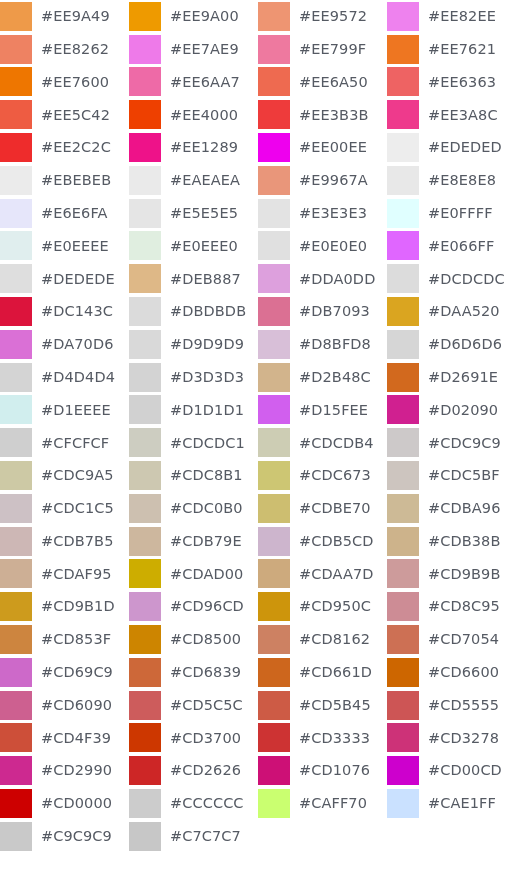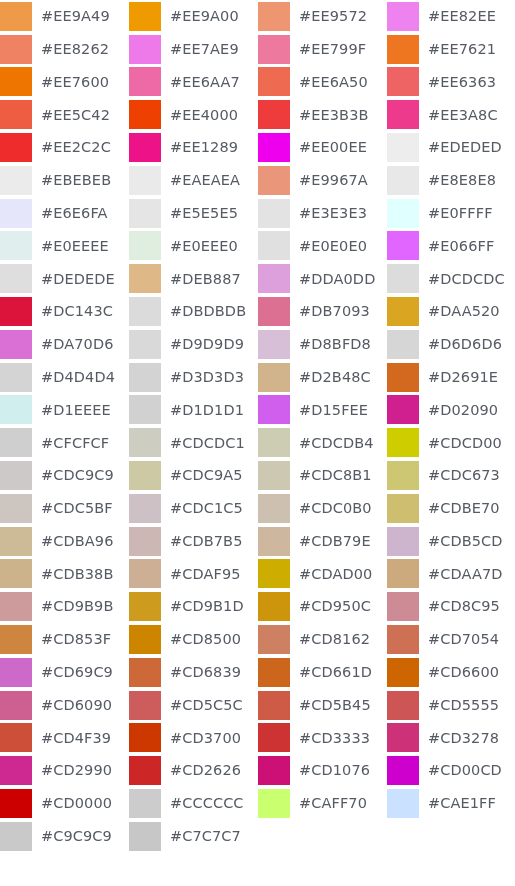--- a/index.html
+++ b/index.html
@@ -264,24 +264,20 @@
     </div>
     <div class="swatch-cell">
       <span class="swatch-chip" style="background-color: rgb(205, 205, 193);"></span>
       <span class="swatch-label">#CDCDC1</span>
     </div>
     <div class="swatch-cell">
       <span class="swatch-chip" style="background-color: rgb(205, 205, 180);"></span>
       <span class="swatch-label">#CDCDB4</span>
     </div>
     <div class="swatch-cell">
-      <span class="swatch-chip" style="background-color: rgb(205, 205, 0);"></span>
-      <span class="swatch-label">#CDCD00</span>
-    </div>
-    <div class="swatch-cell">
       <span class="swatch-chip" style="background-color: rgb(205, 201, 201);"></span>
       <span class="swatch-label">#CDC9C9</span>
     </div>
     <div class="swatch-cell">
       <span class="swatch-chip" style="background-color: rgb(205, 201, 165);"></span>
       <span class="swatch-label">#CDC9A5</span>
     </div>
     <div class="swatch-cell">
       <span class="swatch-chip" style="background-color: rgb(205, 200, 177);"></span>
       <span class="swatch-label">#CDC8B1</span>
@@ -338,20 +334,24 @@
       <span class="swatch-chip" style="background-color: rgb(205, 170, 125);"></span>
       <span class="swatch-label">#CDAA7D</span>
     </div>
     <div class="swatch-cell">
       <span class="swatch-chip" style="background-color: rgb(205, 155, 155);"></span>
       <span class="swatch-label">#CD9B9B</span>
     </div>
     <div class="swatch-cell">
       <span class="swatch-chip" style="background-color: rgb(205, 155, 29);"></span>
       <span class="swatch-label">#CD9B1D</span>
+    </div>
+    <div class="swatch-cell">
+      <span class="swatch-chip" style="background-color: rgb(205, 150, 205);"></span>
+      <span class="swatch-label">#CD96CD</span>
     </div>
     <div class="swatch-cell">
       <span class="swatch-chip" style="background-color: rgb(205, 149, 12);"></span>
       <span class="swatch-label">#CD950C</span>
     </div>
     <div class="swatch-cell">
       <span class="swatch-chip" style="background-color: rgb(205, 140, 149);"></span>
       <span class="swatch-label">#CD8C95</span>
     </div>
     <div class="swatch-cell">

